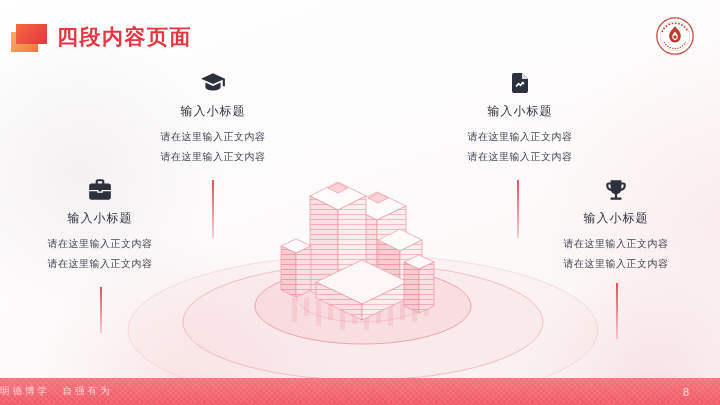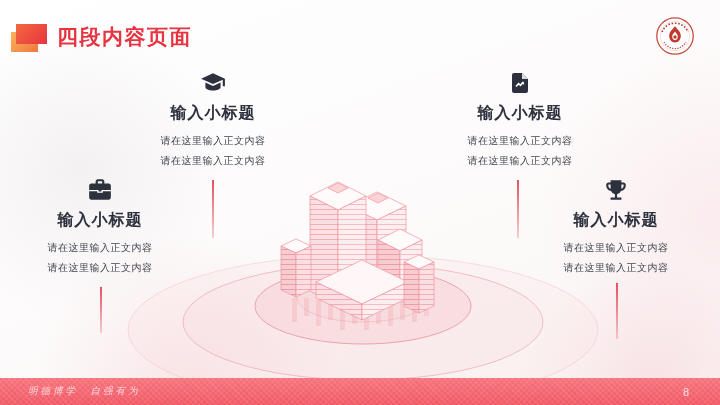--- a/index.html
+++ b/index.html
@@ -24,41 +24,41 @@
     background:linear-gradient(135deg,#f8b559,#f1763f);}
   .header-marker-front{position:absolute;left:16px;top:24px;width:31px;height:20px;
     background:linear-gradient(135deg,#f4693f,#e73440);}
   .page-title{position:absolute;left:57px;top:23px;font-size:21px;font-weight:800;
     color:#e73440;letter-spacing:1.5px;white-space:nowrap;}
 
   .logo{position:absolute;left:655px;top:16px;width:40px;height:40px;}
 
   .block{position:absolute;width:230px;transform:translateX(-50%);text-align:center;}
   .block .icon{height:29px;margin-bottom:4px;}
-  .block .b-title{font-size:16px;font-weight:700;color:#2c313d;letter-spacing:1px;margin-bottom:7px;}
+  .block .b-title{font-size:12px;font-weight:400;color:#2c313d;letter-spacing:1px;margin-bottom:7px;}
   .block .b-line{font-size:10px;color:#40454f;line-height:19.5px;letter-spacing:.5px;}
   .block-tl{left:213px;top:70px;}
   .block-tr{left:520px;top:70px;}
   .block-ml{left:100px;top:177px;}
   .block-mr{left:616px;top:177px;}
 
   .vline{position:absolute;width:1.5px;
     background:linear-gradient(180deg,#e4505e 0%,rgba(228,80,94,.25) 100%);}
   .vline-tl{left:212px;top:180px;height:58px;}
   .vline-tr{left:517px;top:180px;height:58px;}
   .vline-ml{left:100px;top:287px;height:46px;}
   .vline-mr{left:616px;top:283px;height:56px;}
 
   .footer{position:absolute;left:0;right:0;bottom:0;height:27px;
     background:linear-gradient(180deg,#f6737c,#f05864);
     background-blend-mode:normal;display:flex;align-items:center;}
   .footer::before{content:"";position:absolute;inset:0;
     background-image:repeating-linear-gradient(45deg,rgba(255,255,255,.08) 0 1.5px,transparent 1.5px 4px),
                      repeating-linear-gradient(-45deg,rgba(255,255,255,.06) 0 1.5px,transparent 1.5px 4px);}
-  .motto{margin-left:28px;font-size:9.5px;color:#ffd9dc;letter-spacing:3px;position:relative;font-style:italic;}
+  .motto{font-size:9.5px;color:#ffd9dc;letter-spacing:3px;position:relative;}
   .page-number{position:absolute;right:31px;font-size:11px;color:#ffe2e4;}
 </style>
 </head>
 <body>
 
 <div class="slide">
 
   <div class="blob blob4"></div>
   <div class="blob blob1"></div>
   <div class="blob blob2"></div>

